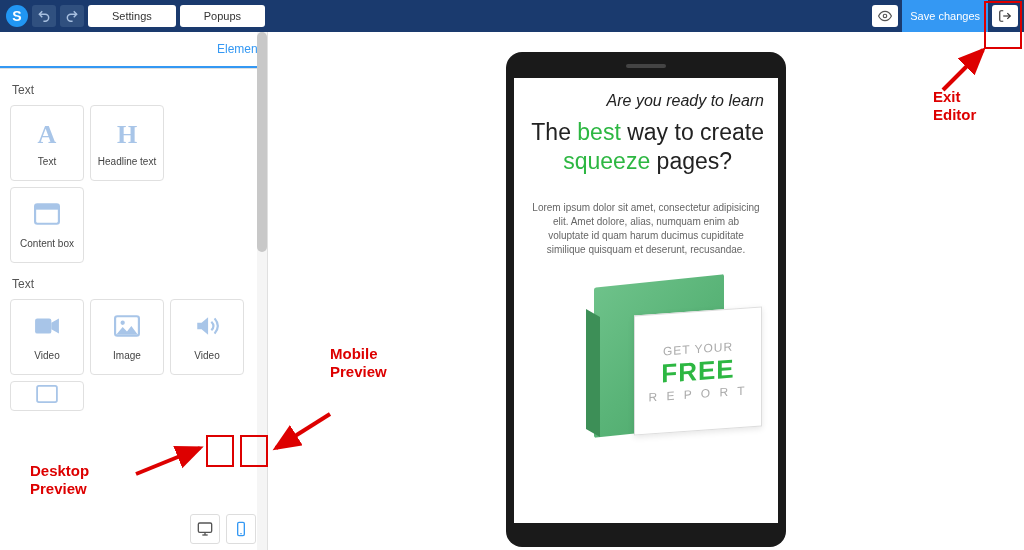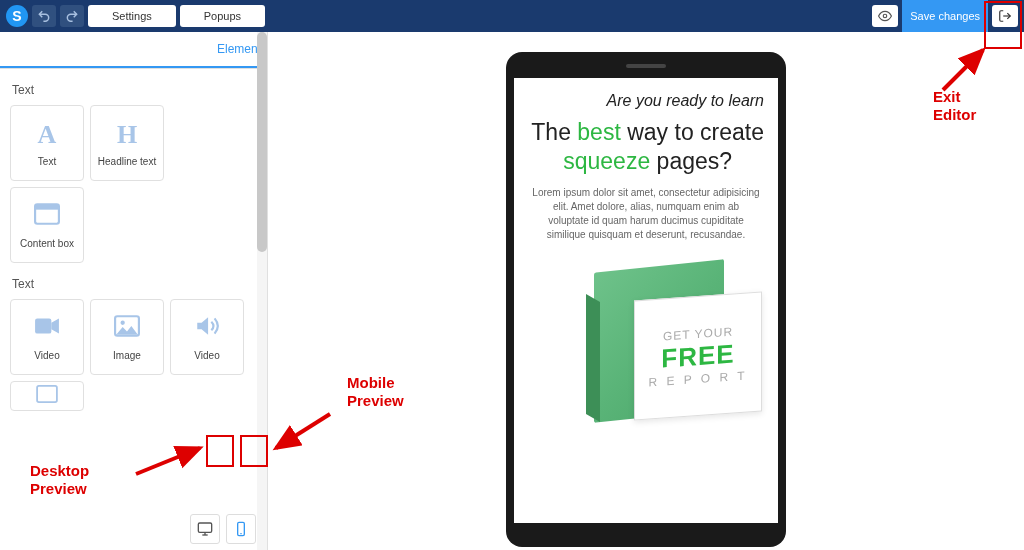--- a/index.html
+++ b/index.html
@@ -36,21 +36,21 @@
   .device-btn svg { width:16px; height:16px; }
 
   
   .canvas { flex:1; display:flex; justify-content:center; align-items:flex-start; padding-top:20px; background:#fff; }
 
   
   .phone { width:280px; height:495px; background:#1a1a1a; border-radius:16px; padding:26px 8px 24px; display:flex; flex-direction:column; position:relative; }
   .phone .speaker { position:absolute; top:12px; left:50%; transform:translateX(-50%); width:40px; height:4px; background:#444; border-radius:2px; }
   .screen { flex:1; background:#fff; overflow:hidden; display:flex; flex-direction:column; align-items:flex-end; padding:14px 14px 0; }
   .screen .line1 { font-style:italic; font-size:16px; color:#222; margin-bottom:8px; }
-  .screen .headline { font-size:23px; color:#222; text-align:center; line-height:1.25; margin-bottom:10px; }
+  .screen .headline { font-size:23px; color:#222; text-align:center; line-height:1.25; margin-bottom:25px; }
   .screen .headline .green { color:#2db742; }
   .screen .lorem { font-size:10px; color:#666; text-align:center; line-height:1.4; margin-bottom:4px; padding:0 4px; }
   .box3d { width:190px; height:170px; position:relative; display:flex; justify-content:center; }
   .box-back { position:absolute; bottom:0; left:20px; width:130px; height:150px; background:linear-gradient(135deg,#6ec28a 0%, #5ab478 50%, #4aa668 100%); transform:skewY(-6deg); border-radius:2px; }
   .box-spine { position:absolute; bottom:-2px; left:12px; width:14px; height:120px; background:#3d8f57; transform:skewY(30deg); }
   .box-front { position:absolute; bottom:0; left:60px; width:128px; height:120px; background:#fff; border:1px solid #ddd; display:flex; flex-direction:column; justify-content:center; align-items:center; text-align:center; transform:skewY(-4deg); box-shadow:0 2px 6px rgba(0,0,0,0.1); }
   .box-front .gy { font-size:12px; color:#aaa; letter-spacing:1px; }
   .box-front .free { font-size:26px; font-weight:900; color:#2db742; letter-spacing:1px; }
   .box-front .rep { font-size:12px; color:#aaa; letter-spacing:3px; }
 
@@ -210,21 +210,21 @@
       </div>
     </div>
   </div>
 </div>
 
 <div class="red-box" style="top:1px; left:984px; width:38px; height:48px;"></div>
 <div class="red-box" style="top:435px; left:206px; width:28px; height:32px;"></div>
 <div class="red-box" style="top:435px; left:240px; width:28px; height:32px;"></div>
 
 <div class="annot" style="top:88px; left:886px; text-align:left; line-height:1.2;margin-left:47px;">Exit<br>Editor</div>
-<div class="annot" style="top:374px; left:330px; text-align:left; line-height:1.2;margin-left:17px;">Mobile<br>Preview</div>
+<div class="annot" style="top:345px; left:330px; text-align:left; line-height:1.2;">Mobile<br>Preview</div>
 <div class="annot" style="top:462px; left:30px; text-align:left; line-height:1.2;">Desktop<br>Preview</div>
 
 <svg class="arrow" style="top:40px; left:935px;" width="60" height="55">
   <defs>
       <marker id="ah1" markerWidth="8" markerHeight="8" refX="6" refY="3" orient="auto">
         <path d="M0,0 L7,3 L0,6 z" fill="#d00"></path>
       </marker>
     </defs>
   <line x1="8" y1="50" x2="48" y2="10" stroke="#d00" stroke-width="4" marker-end="url(#ah1)"></line>
 </svg>

